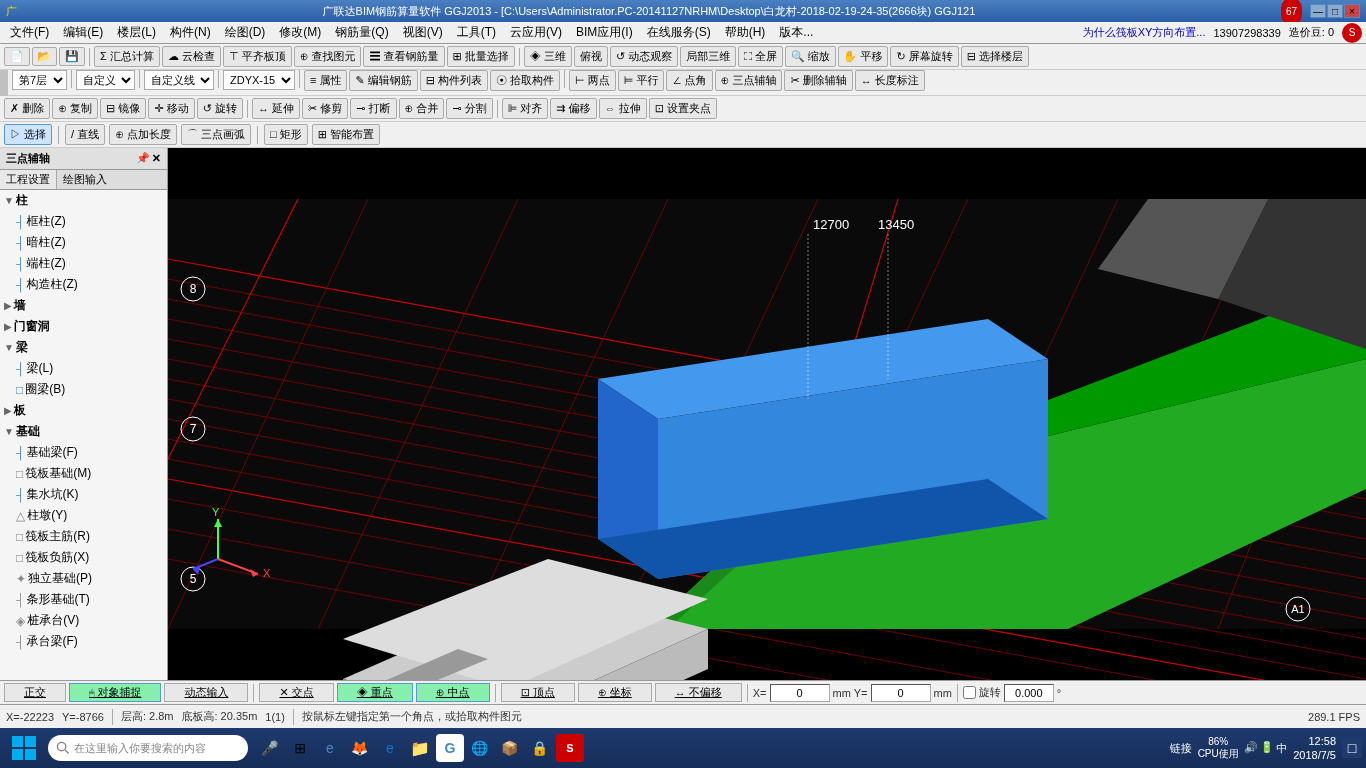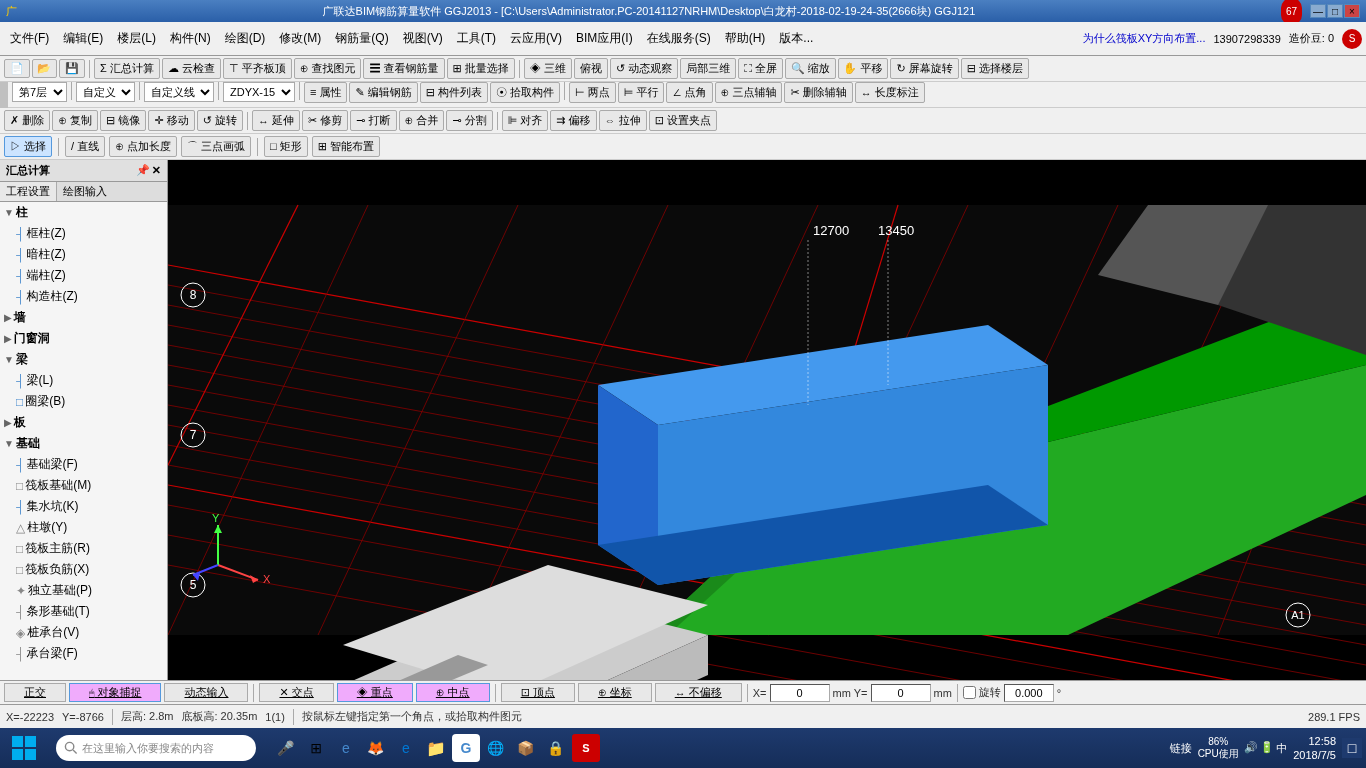--- a/index.html
+++ b/index.html
@@ -8,21 +8,21 @@
     
     #titlebar {
       width: 100%; height: 22px; background: linear-gradient(to bottom, #4a7fc1, #2a5fa8);
       display: flex; align-items: center; justify-content: space-between;
       padding: 0 6px; color: white; font-size: 11px;
     }
     .title-btn { width: 16px; height: 14px; background: #8aabcf; border: 1px solid #5588bb; display: flex; align-items: center; justify-content: center; font-size: 10px; cursor: pointer; color: #000; }
 
     
     #menubar {
-      width: 100%; height: 34px; background: #f0f0f0; border-bottom: 1px solid #999;
+      width: 100%; height: 22px; background: #f0f0f0; border-bottom: 1px solid #999;
       display: flex; align-items: center; padding: 0 4px; gap: 2px;
     }
     .menu-item { padding: 2px 6px; font-size: 12px; cursor: pointer; white-space: nowrap; }
 
     
     #toolbar1 {
       width: 100%; height: 26px; background: #f0f0f0; border-bottom: 1px solid #ccc;
       display: flex; align-items: center; padding: 0 4px; gap: 2px; flex-wrap: nowrap; overflow: hidden;
     }
     
@@ -93,21 +93,21 @@
 
     
     #bottomtoolbar {
       width: 100%; height: 24px; background: #f0f0f0; border-top: 1px solid #999;
       display: flex; align-items: center; padding: 0 4px; gap: 3px; overflow: hidden;
     }
     .bt-btn {
       padding: 1px 19px; font-size: 11px; background: #e8e8e8; border: 1px solid #aaa;
       cursor: pointer; white-space: nowrap; text-decoration: underline;
     }
-    .bt-active { background: #f0abfc; border: 1px solid #5599dd; }
+    .bt-active { background: #86efac; border: 1px solid #5599dd; }
     .bt-input {
       width: 60px; height: 18px; font-size: 11px; border: 1px inset #aaa; text-align: center;
     }
     .bt-label { font-size: 11px; color: #333; white-space: nowrap; }
 
     
     #taskbar {
       width: 100%; height: 40px; background: linear-gradient(to bottom, #1e3a6e, #152d58);
       display: flex; align-items: center; padding: 0 4px; gap: 4px; position: absolute; bottom: 0;
     }
@@ -231,21 +231,21 @@
     <div class="tb-btn">⌒ 三点画弧</div>
     <div class="tb-sep"></div>
     <div class="tb-btn">□ 矩形</div>
     <div class="tb-btn">⊞ 智能布置</div>
   </div>
 
   <div style="display:flex; flex:1; overflow:hidden;">
 
     <div id="leftpanel">
       <div id="nav-header">
-        <span>汇总计算</span>
+        <span>三点辅轴</span>
         <div style="display:flex; gap:2px;">
           <span style="cursor:pointer;">📌</span>
           <span style="cursor:pointer;">✕</span>
         </div>
       </div>
       <div style="display:flex; background:#ddd; border-bottom:1px solid #999;">
         <div style="padding:2px 6px; font-size:11px; border-right:1px solid #aaa; cursor:pointer; background:#e8e8e8;">工程设置</div>
         <div style="padding:2px 6px; font-size:11px; cursor:pointer;">绘图输入</div>
       </div>
       <div id="nav-body">
@@ -475,21 +475,21 @@
     <span class="status-item">Y=-8766</span>
     <div class="status-sep"></div>
     <span class="status-item">层高: 2.8m</span>
     <span class="status-item">底板高: 20.35m</span>
     <span class="status-item">1(1)</span>
     <div class="status-sep"></div>
     <span class="status-item">按鼠标左键指定第一个角点，或拾取构件图元</span>
     <span class="status-item" style="margin-left:auto;">289.1 FPS</span>
   </div>
 
-  <div id="taskbar" style="position:relative; height:40px; background:linear-gradient(to bottom,#1e3a6e,#152d58); display:flex; align-items:center; padding:0 4px; gap:12px;">
+  <div id="taskbar" style="position:relative; height:40px; background:linear-gradient(to bottom,#1e3a6e,#152d58); display:flex; align-items:center; padding:0 4px; gap:4px;">
 
     <div style="width:40px;height:30px;display:flex;align-items:center;justify-content:center;cursor:pointer;">
       <svg width="24" height="24" viewBox="0 0 24 24">
           <rect x="0" y="0" width="11" height="11" fill="#00adef"></rect>
           <rect x="13" y="0" width="11" height="11" fill="#00adef"></rect>
           <rect x="0" y="13" width="11" height="11" fill="#00adef"></rect>
           <rect x="13" y="13" width="11" height="11" fill="#00adef"></rect>
         </svg>
     </div>
 

